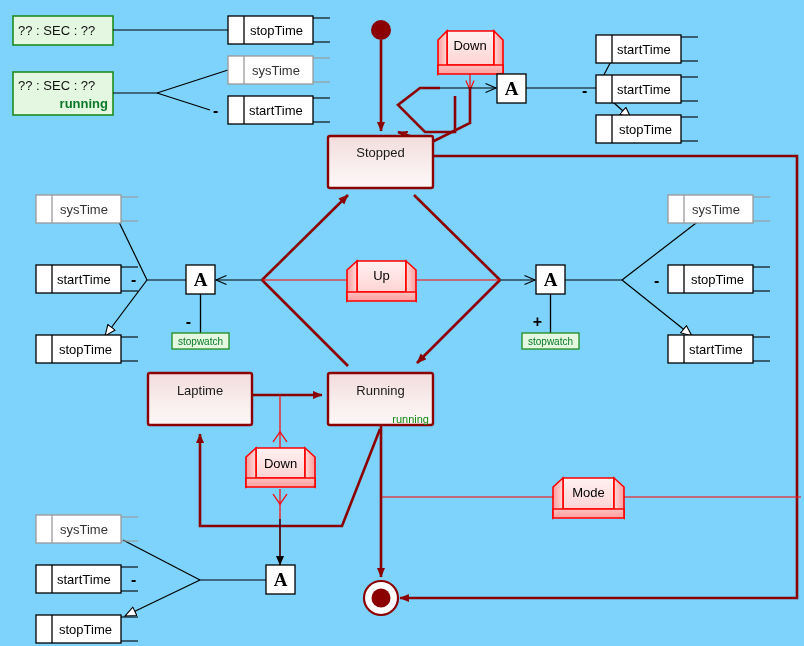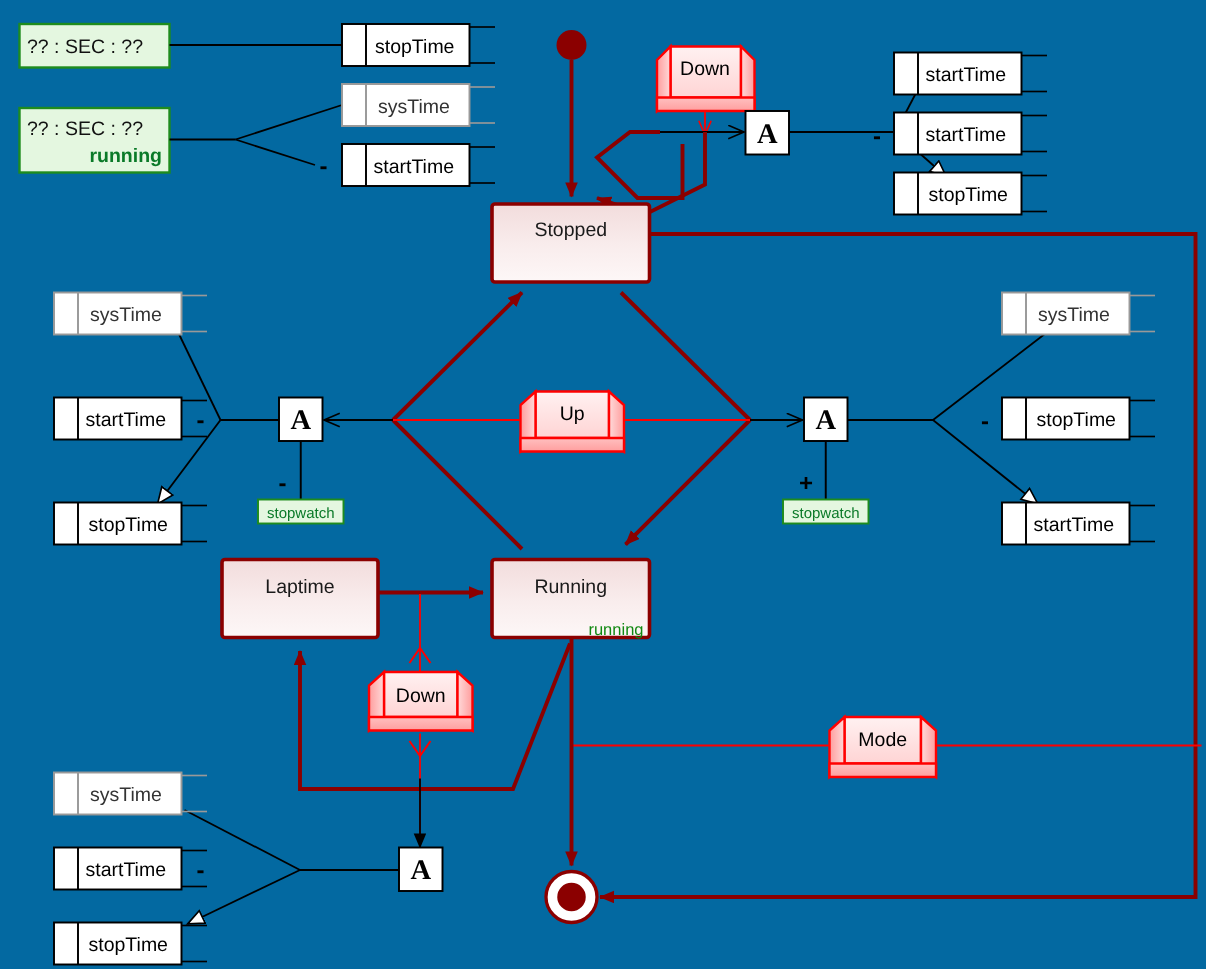--- a/index.html
+++ b/index.html
@@ -7,21 +7,21 @@
     padding: 0;
     background: #ffffff;
   }
   body {
     font-family: "Liberation Sans", sans-serif;
   }
   #canvas {
     position: relative;
     width: 804px;
     height: 646px;
-    background: #0369a1;
+    background: #7dd3fc;
     overflow: hidden;
   }
   #diagram-svg {
     position: absolute;
     left: 0;
     top: 0;
     width: 804px;
     height: 646px;
   }
   .lbl {

